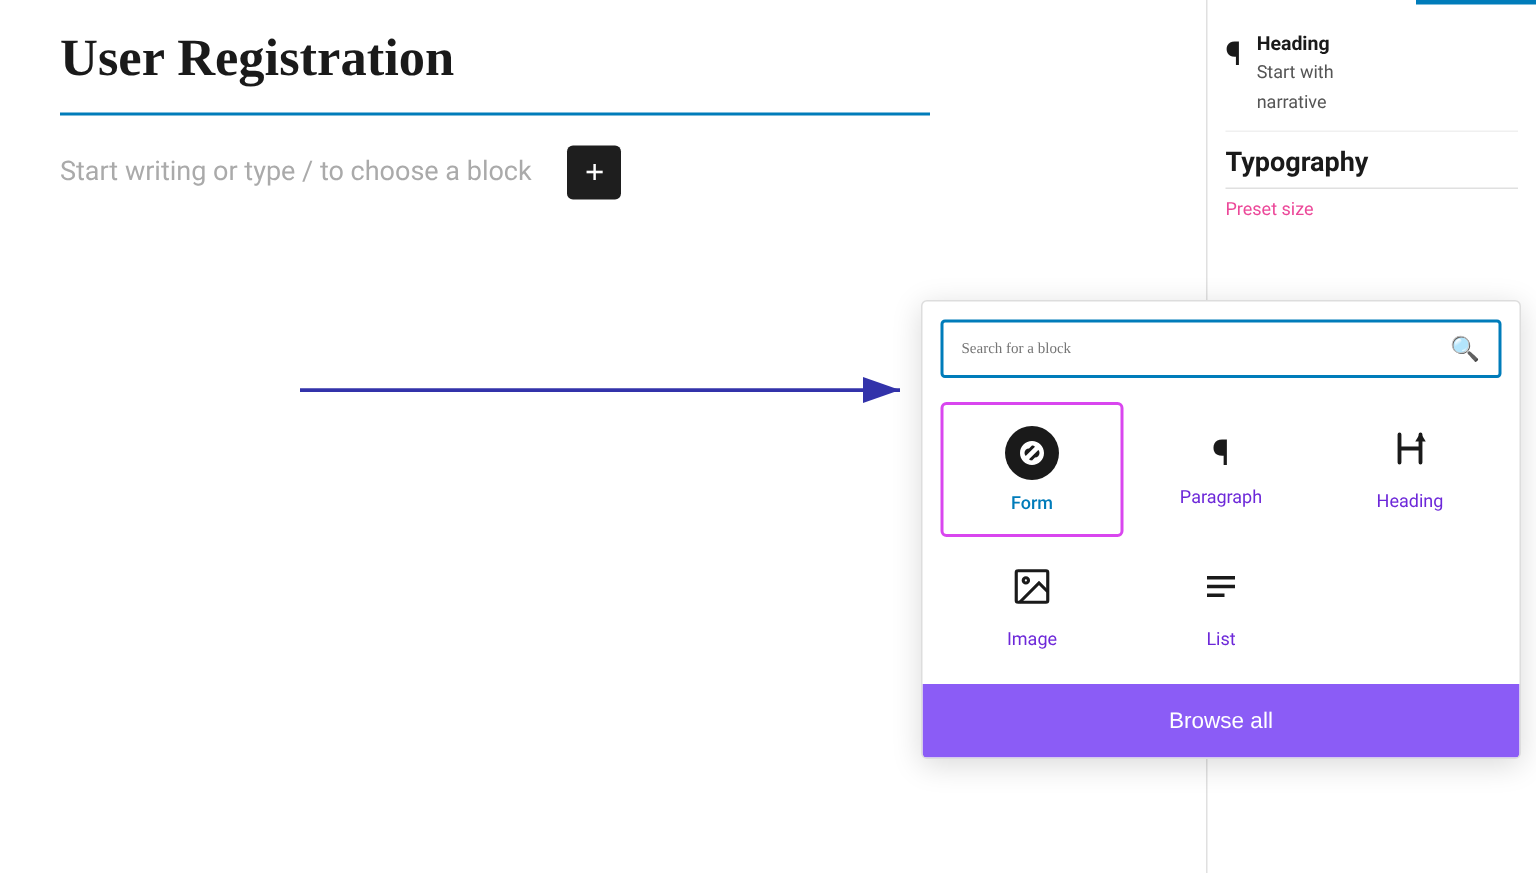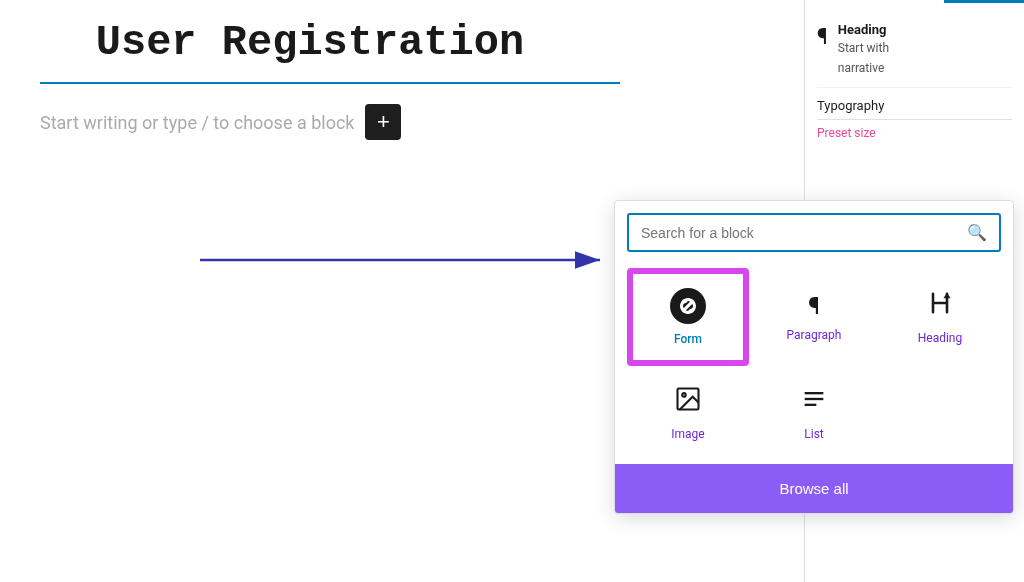--- a/index.html
+++ b/index.html
@@ -16,42 +16,41 @@
     .main-content {
       position: absolute;
       top: 0;
       left: 0;
       width: 620px;
       height: 582px;
       padding: 20px 40px;
     }
 
     .page-title {
-      font-size: 42px;
+      font-size: 35px;
       font-weight: 700;
       color: #1a1a1a;
-      font-family: Liberation Mono, monospace;
+      font-family: Liberation Serif, serif;
       margin-bottom: 16px;
       line-height: 1.1;
-      text-align: center;
     }
 
     .title-underline {
       height: 2px;
       background: #007cba;
       width: 580px;
       margin-bottom: 20px;
     }
 
     .placeholder-text {
       font-size: 18px;
       color: #aaa;
       display: flex;
       align-items: center;
-      gap: 11px;
+      gap: 24px;
     }
 
     .add-block-btn {
       width: 36px;
       height: 36px;
       background: #1e1e1e;
       color: #fff;
       border: none;
       border-radius: 4px;
       font-size: 22px;
@@ -109,22 +108,22 @@
       font-size: 12px;
       color: #555;
       line-height: 1.4;
     }
 
     .typography-section {
       padding: 10px 0;
     }
 
     .typography-label {
-      font-size: 13px;
-      font-weight: 400;
+      font-size: 18px;
+      font-weight: 700;
       color: #1a1a1a;
       margin-bottom: 6px;
     }
 
     .preset-size-label {
       font-size: 12px;
       color: #ec4899;
     }
 
     .panel-divider {
@@ -158,22 +157,23 @@
       border: 2px solid #007cba;
       border-radius: 3px;
       padding: 8px 12px;
       gap: 8px;
     }
 
     .search-input {
       flex: 1;
       border: none;
       outline: none;
-      font-size: 14px;
+      font-size: 10px;
       color: #aaa;
+      font-family: Liberation Serif, serif;
     }
 
     .search-icon-wrap {
       color: #555;
       font-size: 16px;
     }
 
     .blocks-grid {
       display: grid;
       grid-template-columns: repeat(3, 1fr);
@@ -188,21 +188,21 @@
       justify-content: center;
       padding: 14px 8px;
       cursor: pointer;
       border-radius: 4px;
       border: 1px solid transparent;
       gap: 8px;
       text-align: center;
     }
 
     .block-item.active {
-      border: 6px solid #d946ef;
+      border: 2px solid #d946ef;
       background: #fff;
     }
 
     .block-icon {
       font-size: 24px;
       color: #1a1a1a;
     }
 
     .block-icon.form-icon {
       width: 36px;

